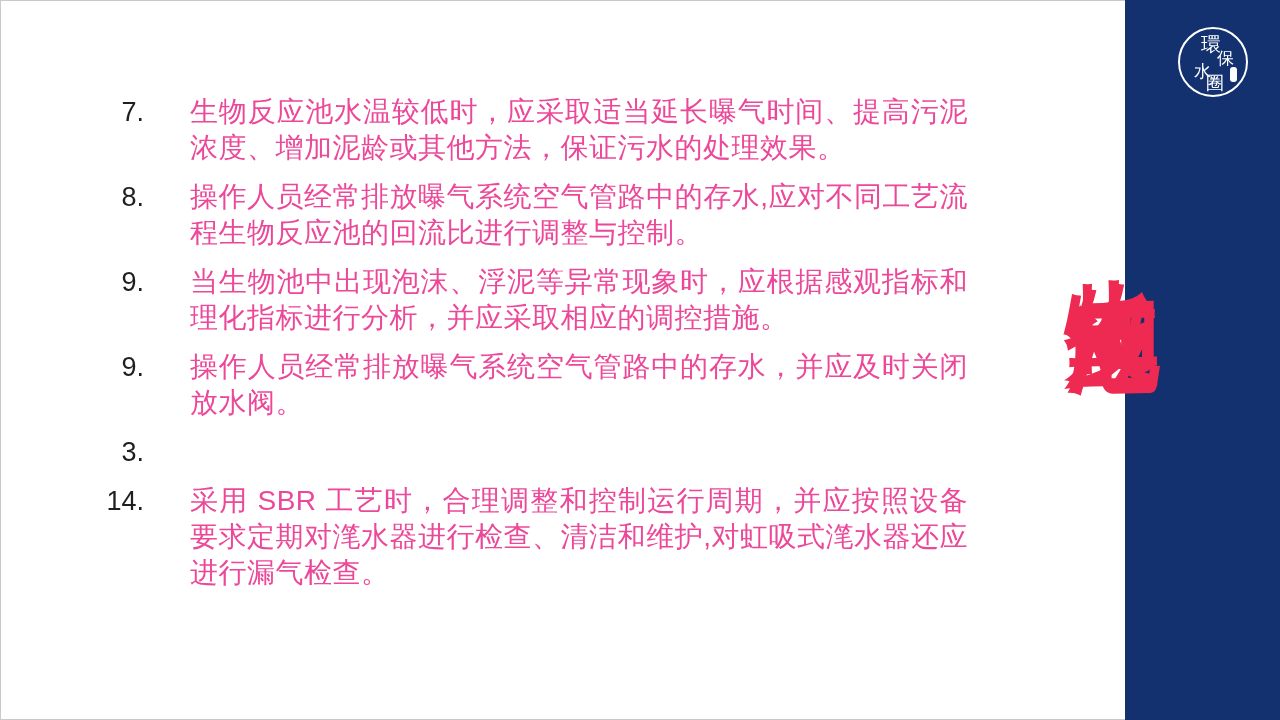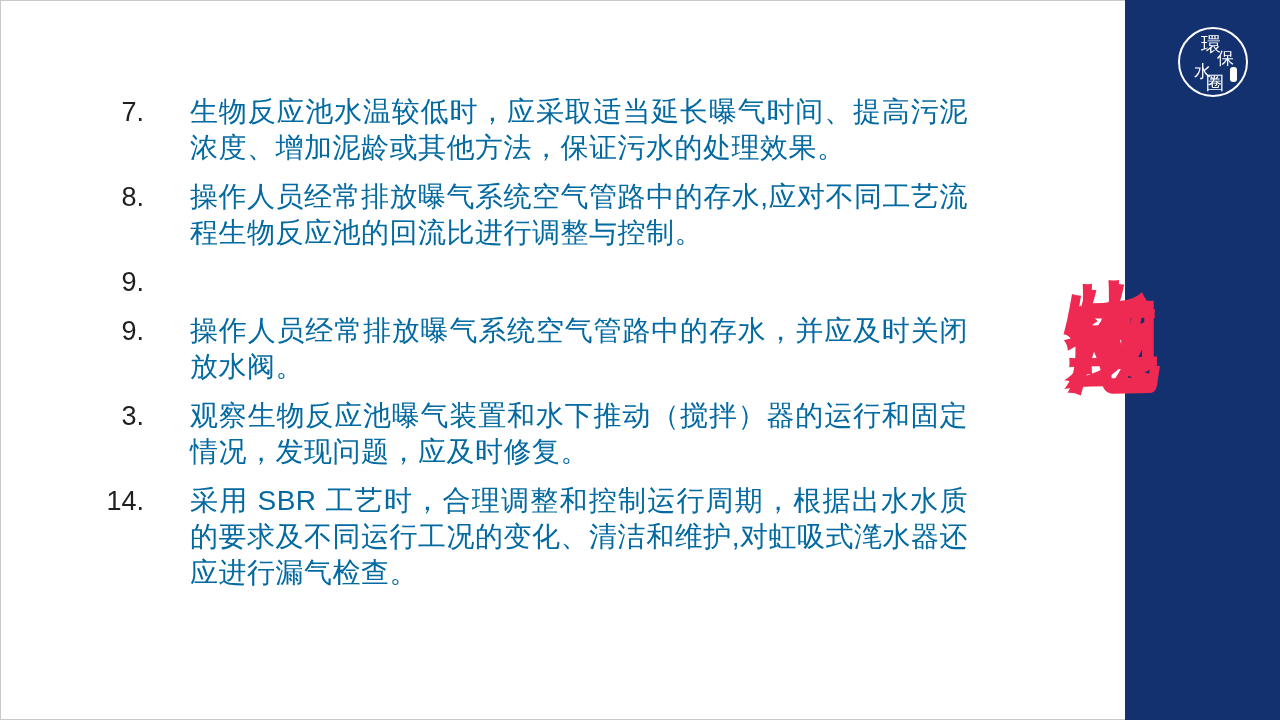--- a/index.html
+++ b/index.html
@@ -38,21 +38,21 @@
     line-height: 36px;
     color: #1f1f1f;
   }
   .item .txt {
     margin-left: 46px;
     width: 778px;
     font-size: 28px;
     line-height: 36px;
     text-align: justify;
     letter-spacing: 0.5px;
-    color: #0369a1;
+    color: #ec4899;
   }
 
   
   .sidebar {
     position: absolute;
     left: 1125px;
     top: 0;
     width: 155px;
     height: 720px;
     background: #12316e;
@@ -111,32 +111,32 @@
     <div class="item">
       <div class="num">7.</div>
       <div class="txt">生物反应池水温较低时，应采取适当延长曝气时间、提高污泥浓度、增加泥龄或其他方法，保证污水的处理效果。</div>
     </div>
     <div class="item">
       <div class="num">8.</div>
       <div class="txt">操作人员经常排放曝气系统空气管路中的存水,应对不同工艺流程生物反应池的回流比进行调整与控制。</div>
     </div>
     <div class="item">
       <div class="num">9.</div>
+      <div class="txt">当生物池中出现泡沫、浮泥等异常现象时，应根据感观指标和理化指标进行分析，并应采取相应的调控措施。</div>
     </div>
     <div class="item">
       <div class="num">9.</div>
       <div class="txt">操作人员经常排放曝气系统空气管路中的存水，并应及时关闭放水阀。</div>
     </div>
     <div class="item">
       <div class="num">3.</div>
-      <div class="txt">观察生物反应池曝气装置和水下推动（搅拌）器的运行和固定情况，发现问题，应及时修复。</div>
     </div>
     <div class="item">
       <div class="num">14.</div>
-      <div class="txt">采用 SBR 工艺时，合理调整和控制运行周期，根据出水水质的要求及不同运行工况的变化、清洁和维护,对虹吸式滗水器还应进行漏气检查。</div>
+      <div class="txt">采用 SBR 工艺时，合理调整和控制运行周期，并应按照设备要求定期对滗水器进行检查、清洁和维护,对虹吸式滗水器还应进行漏气检查。</div>
     </div>
   </div>
 
   <div class="sidebar"></div>
 
   <div class="vertical-title">生物反应池</div>
 
   <div class="logo">
     <span class="c0">環</span>
     <span class="c1">保</span>

